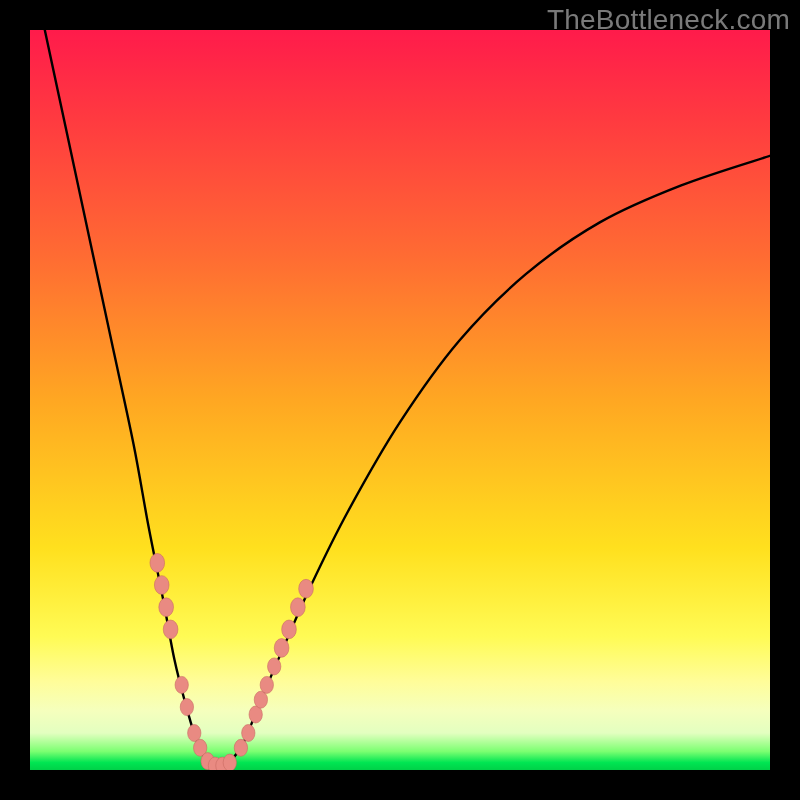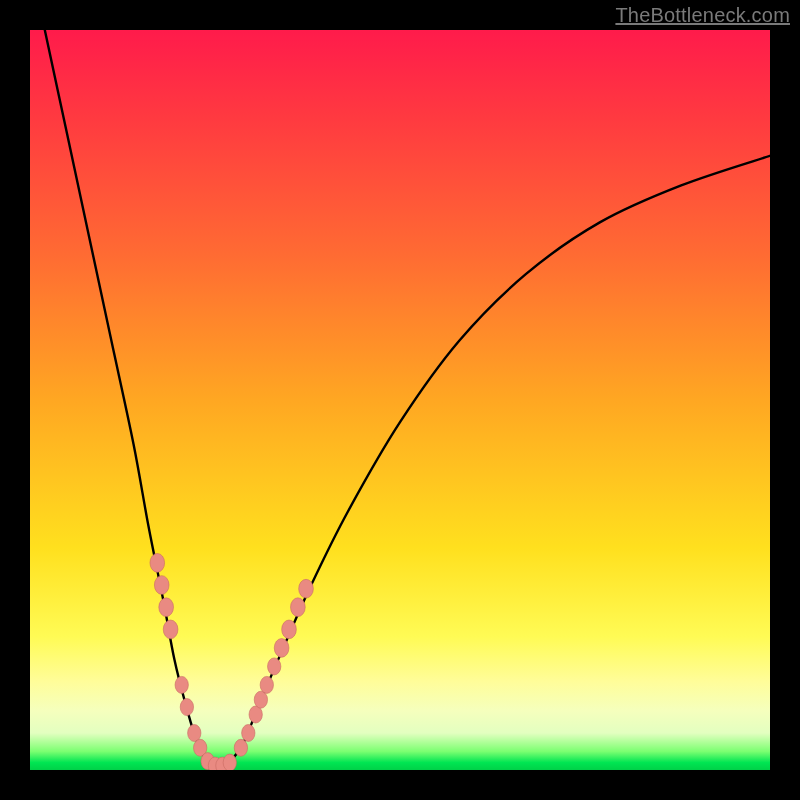--- a/index.html
+++ b/index.html
@@ -46,24 +46,23 @@
   }
   svg.curve {
     position: absolute;
     inset: 0;
   }
   .watermark {
     position: absolute;
     top: 4px;
     right: 10px;
     color: #7a7a7a;
-    font-size: 20px;
+    font-size: 28px;
     letter-spacing: 0.2px;
     user-select: none;
-    text-decoration: underline;
   }
 </style>
 </head>
 <body>
 
 <div class="frame">
   <div class="watermark">TheBottleneck.com</div>
 
   <div class="plot-area">
     <div class="gradient"></div>

